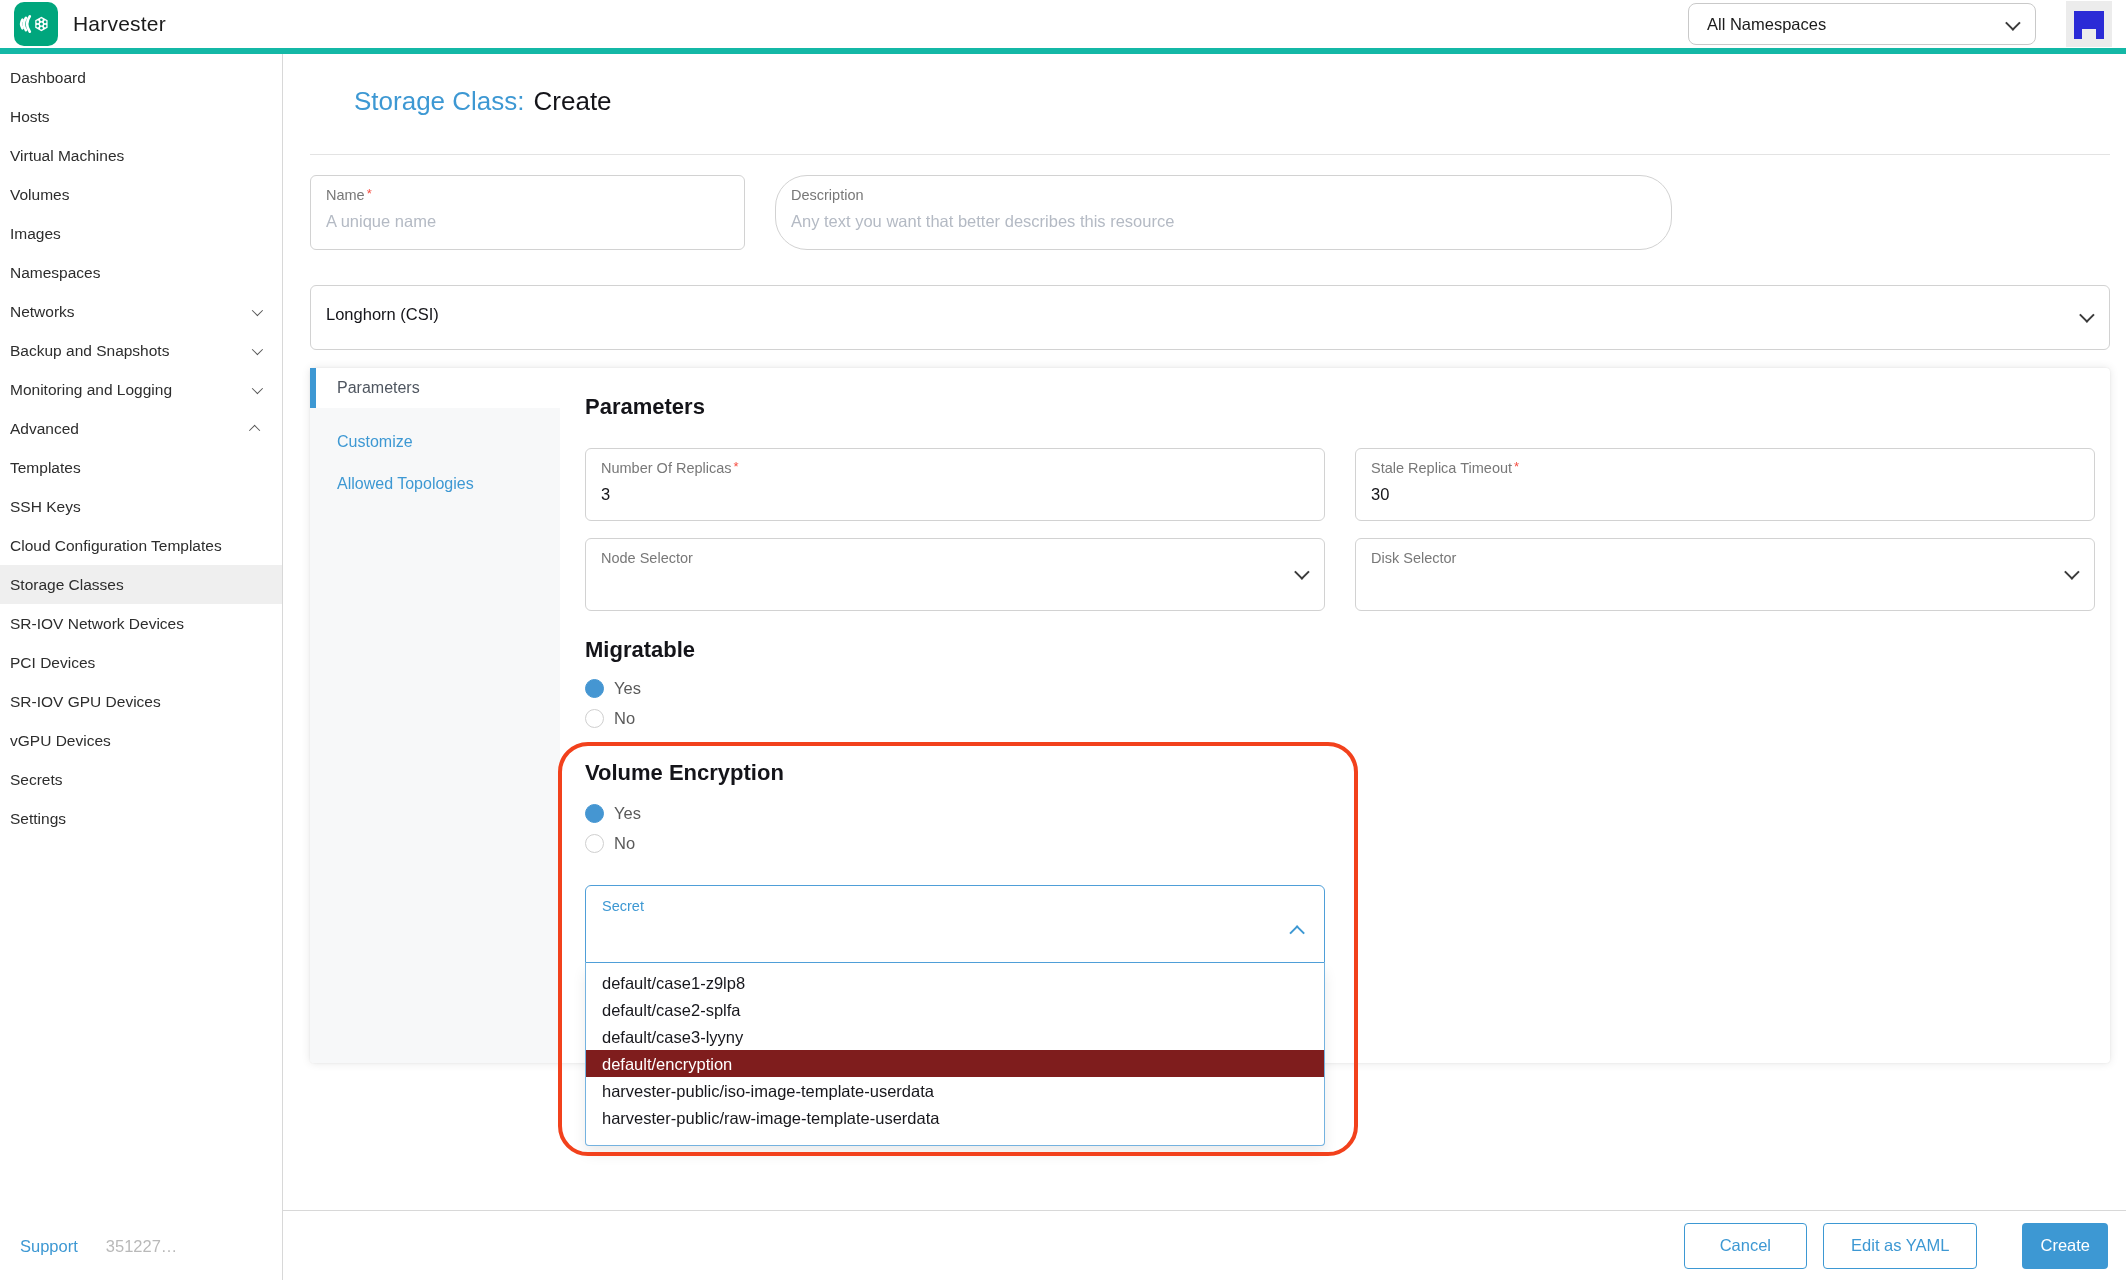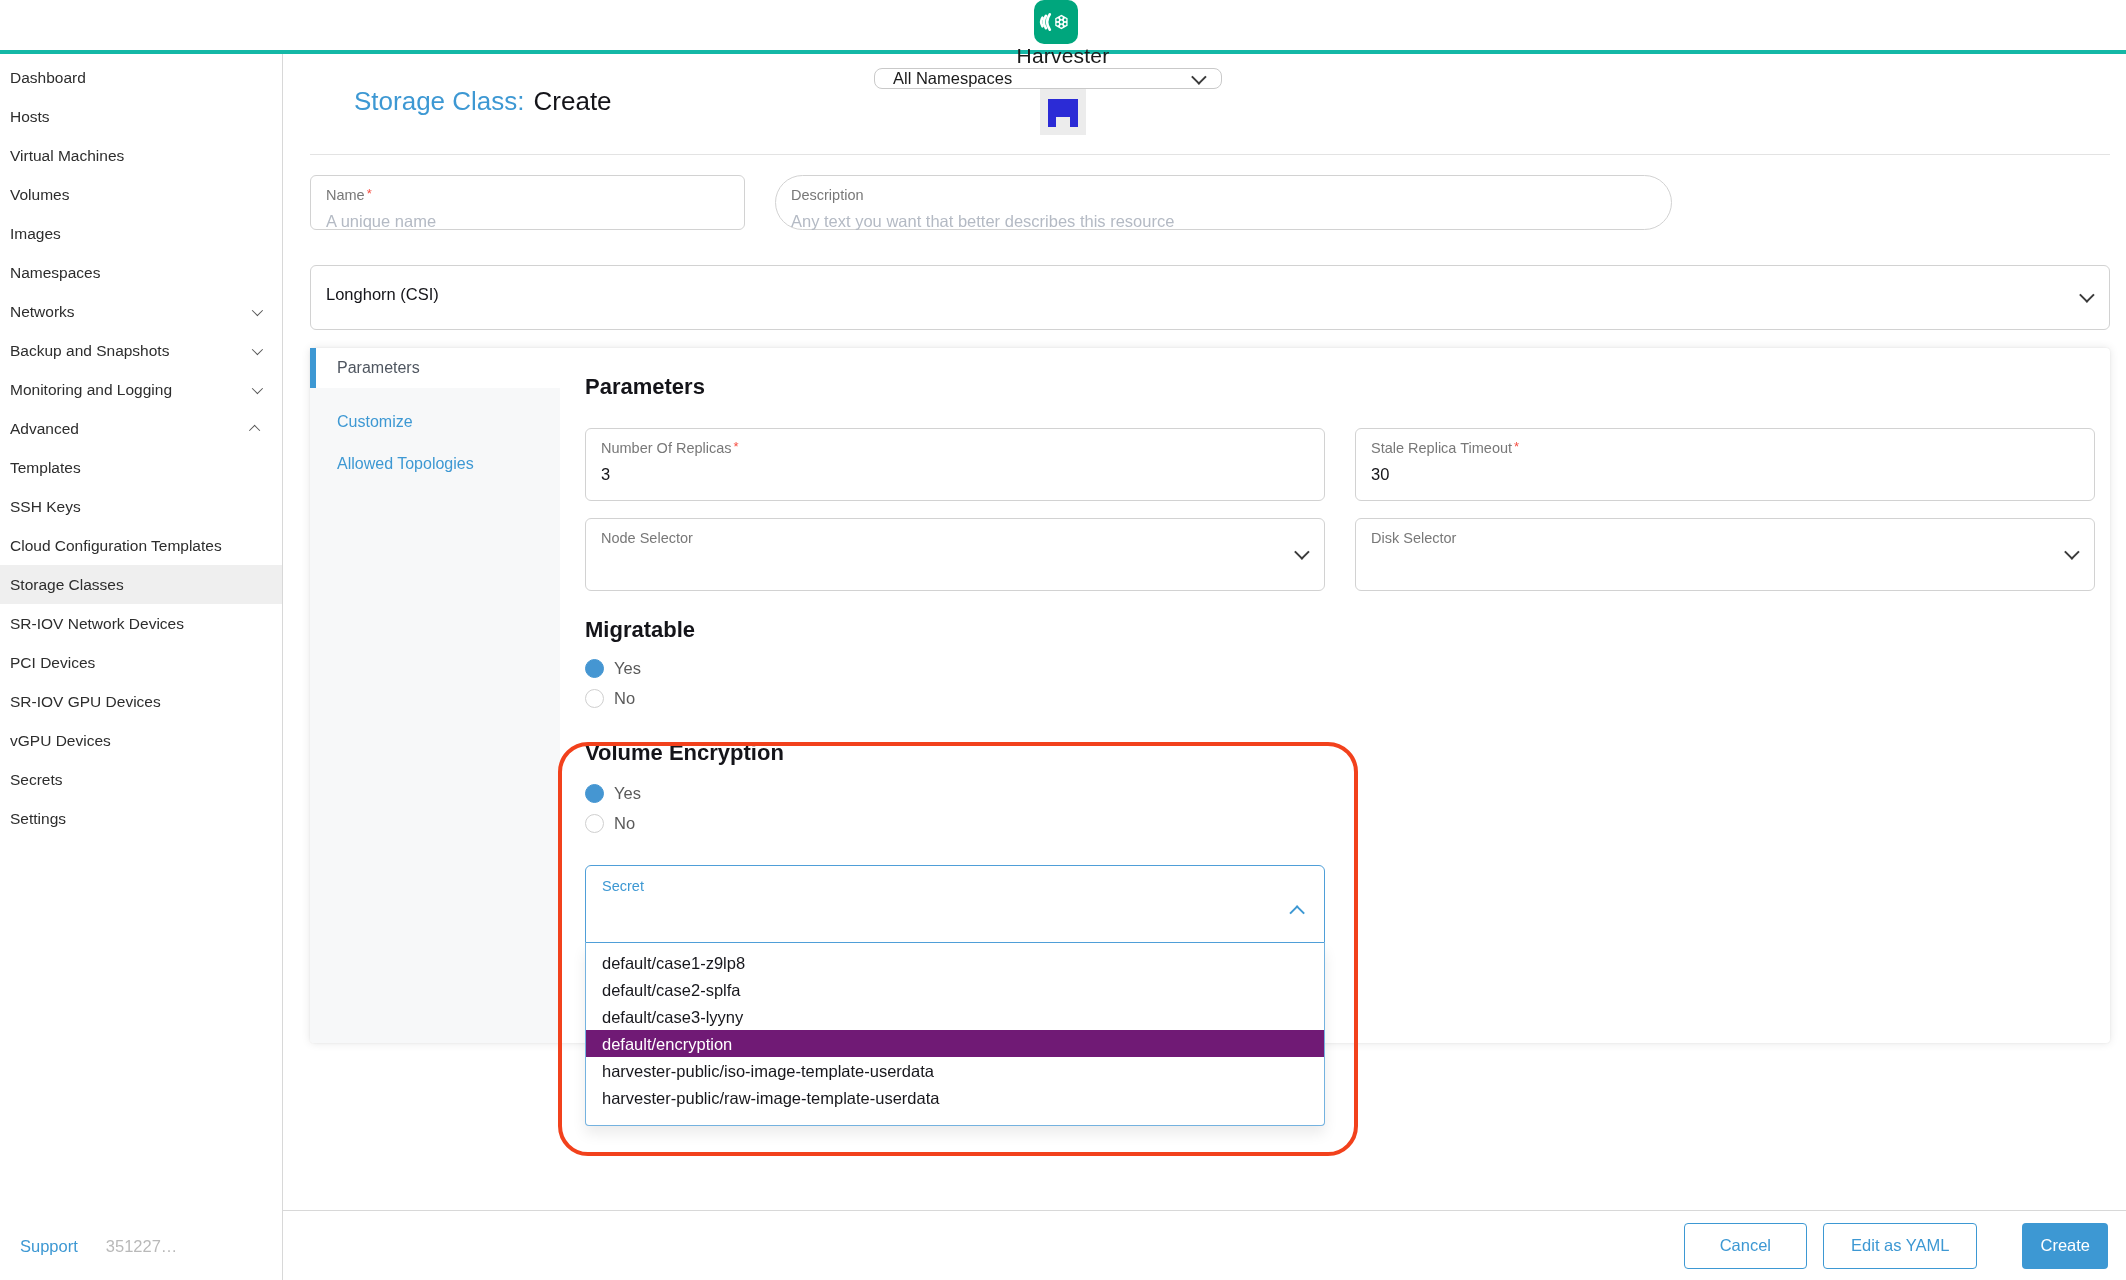--- a/index.html
+++ b/index.html
@@ -1,22 +1,22 @@
 <!DOCTYPE html>
 <html><head>
 <meta charset="utf-8">
 <style>
   html,body{margin:0;padding:0;background:#fff;}
   .screen{
     width:2126px;height:1280px;position:relative;overflow:hidden;background:#fff;
     font-family:"Liberation Sans",sans-serif;color:#141419;font-size:16px;
   }
   
-  .topbar{height:54px;border-bottom:4px solid #14b8a6;display:flex;align-items:center;
-    padding:0 14px;box-sizing:border-box;background:#fff;flex-direction:column;}
+  .topbar{height:54px;border-bottom:6px solid #14b8a6;display:flex;align-items:center;
+    padding:0 14px;box-sizing:border-box;background:#fff;}
   .logo{width:44px;height:44px;border-radius:10px;background:#00A67D;margin-right:15px;
     display:flex;align-items:center;justify-content:center;flex-shrink:0;}
   .app-name{font-size:21px;color:#1b1b1b;letter-spacing:.2px;}
   .topbar .spacer{flex:1;}
   .ns-select{width:348px;height:42px;border:1px solid #c9c9c9;border-radius:8px;display:flex;
     align-items:center;padding:0 18px;box-sizing:border-box;margin-right:30px;font-size:16.5px;
     color:#1b1b1b;cursor:pointer;background:#fff;}
   .ns-select .chev{margin-left:auto;}
   .avatar{width:46px;height:46px;background:#ececec;position:relative;flex-shrink:0;cursor:pointer;}
   .avatar div{position:absolute;background:#2B2BD6;}
@@ -44,21 +44,21 @@
   .main-col{flex:1;display:flex;flex-direction:column;min-width:0;}
   .content{flex:1;padding:0 16px 0 27px;box-sizing:border-box;position:relative;}
   
   .page-title{margin:32px 0 0;font-size:26px;font-weight:400;display:flex;gap:9px;line-height:30px;}
   .title-prefix{color:#3D98D3;margin-left:44px;}
   .title-action{color:#141419;}
   .divider{border-bottom:1px solid #e3e3e3;margin-top:38px;}
   
   .row1{display:flex;gap:30px;margin-top:20px;}
   .labeled-box{border:1px solid #d2d2d2;border-radius:6px;padding:11px 15px;box-sizing:border-box;
-    height:55px;background:#fff;position:relative;cursor:text;}
+    height:75px;background:#fff;position:relative;cursor:text;}
   .lb-label{font-size:14.5px;color:#787878;line-height:17px;}
   .req{color:#f64e42;margin-left:2px;position:relative;top:-2px;font-size:13px;}
   .lb-value{font-size:16.5px;color:#141419;margin-top:8px;line-height:19px;}
   .lb-placeholder{font-size:16.5px;color:#b4bac4;margin-top:8px;line-height:19px;}
   .name-box{width:435px;}
   .desc-box{width:897px;border-radius:32px;}
   .prov-box{margin-top:35px;height:65px;cursor:pointer;}
   .box-chev{position:absolute;right:18px;top:50%;margin-top:-7px;}
   
   .card{margin-top:18px;height:695px;border-radius:4px;display:flex;background:#fff;
@@ -85,21 +85,21 @@
   .radio.checked{background:#4596D2;border-color:#4596D2;}
   
   .secret-wrap{margin-top:27px;width:740px;position:relative;z-index:3;}
   .secret-control{border:1px solid #4f9fd8;border-radius:6px 6px 0 0;height:78px;position:relative;
     padding:12px 16px;box-sizing:border-box;background:#fff;cursor:pointer;}
   .secret-label{color:#3D98D3;font-size:14.5px;}
   .secret-chev{position:absolute;right:20px;top:40px;}
   .option-list{border:1px solid #74b2df;border-top:none;background:#fff;padding:6px 0 14px;
     border-radius:0 0 4px 4px;box-shadow:0 8px 14px rgba(0,0,0,.08);}
   .option{font-size:16.5px;padding:3.5px 16px;line-height:20px;color:#17171c;cursor:pointer;}
-  .option.selected{background:#701a75;color:#fff;}
+  .option.selected{background:#7f1d1d;color:#fff;}
   
   .red-annotation{position:absolute;left:558px;top:742px;width:800px;height:414px;
     border:4px solid #F2411C;border-radius:30px;box-sizing:border-box;pointer-events:none;z-index:6;}
   
   .footerbar{height:70px;border-top:1px solid #d8d8d8;display:flex;align-items:center;
     justify-content:flex-end;padding-right:18px;gap:16px;box-sizing:border-box;background:#fff;}
   .btn{height:46px;border-radius:4px;font-size:16.5px;display:flex;align-items:center;
     justify-content:center;box-sizing:border-box;cursor:pointer;border:none;
     font-family:"Liberation Sans",sans-serif;}
   .btn.outline{border:1px solid #3D98D3;color:#3D98D3;background:#fff;}

